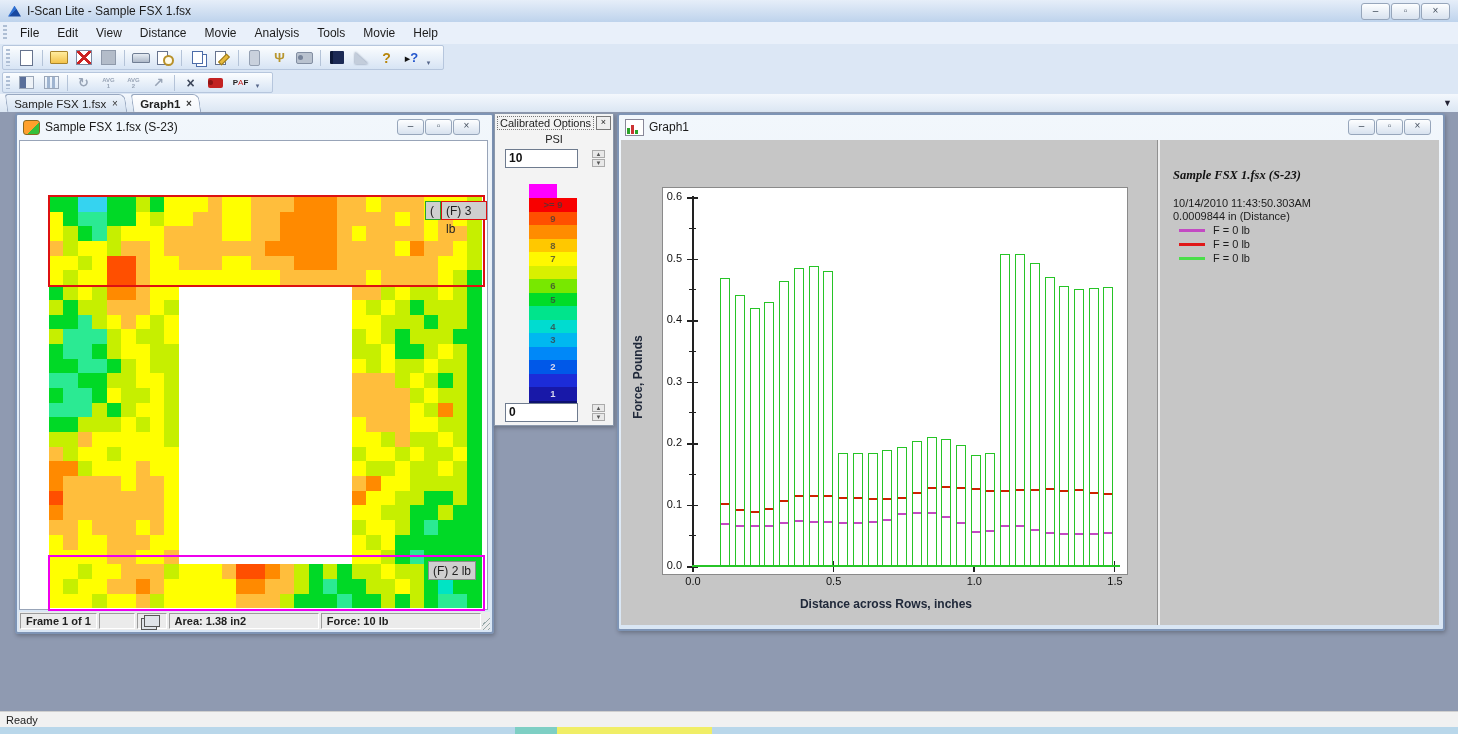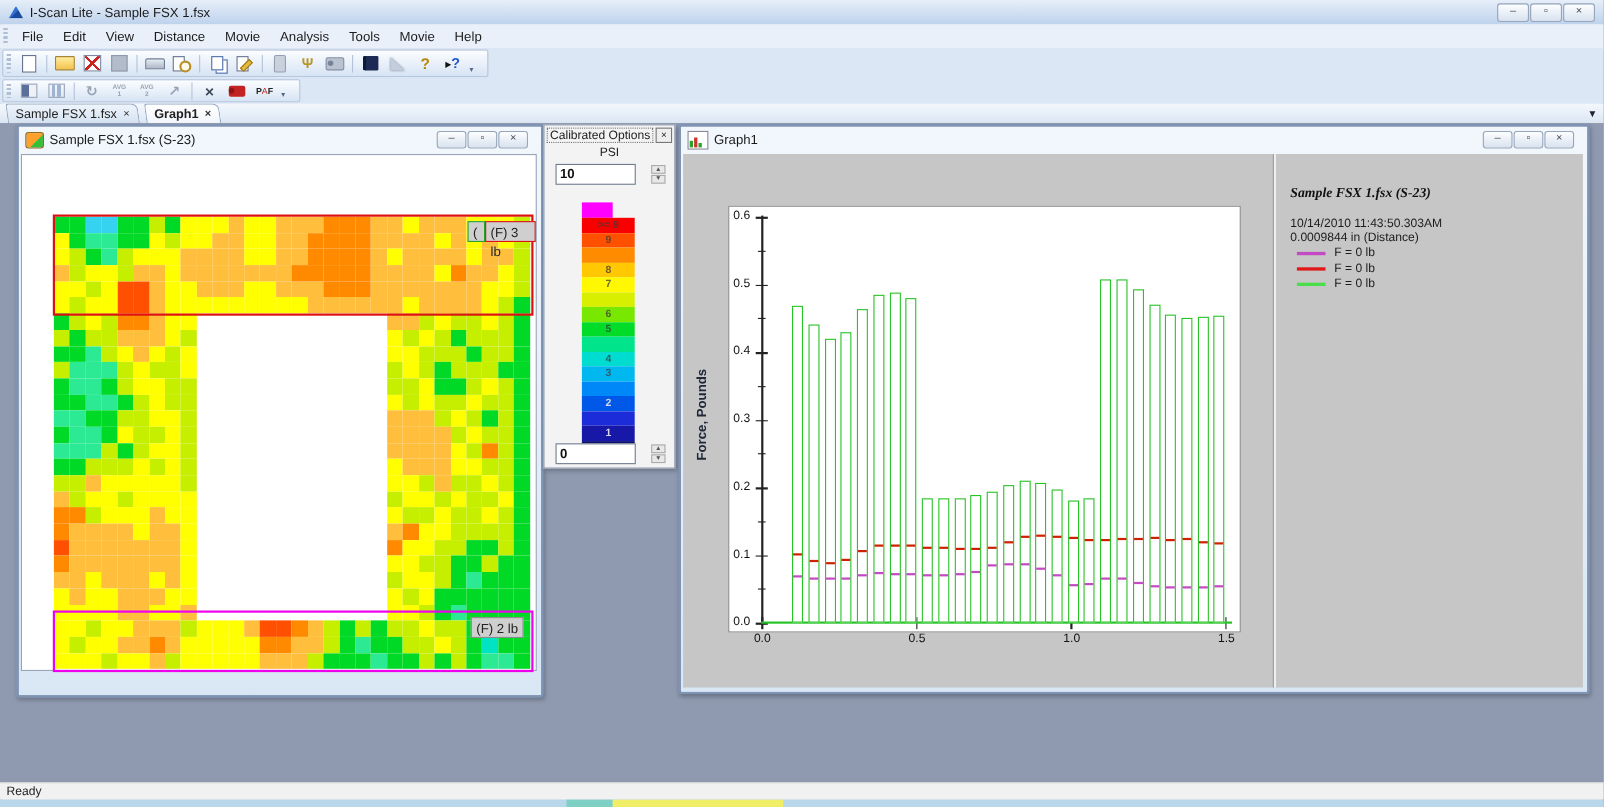--- a/index.html
+++ b/index.html
@@ -1136,20 +1136,30 @@
             <div class="hm" style="background: rgb(43, 234, 147);"></div>
             <div class="hm" style="background: rgb(43, 234, 147);"></div>
             <div class="hm" style="background: rgb(0, 217, 38);"></div>
           </div>
         <div class="roi" id="roi-top" style="left: 28px; top: 54px; width: 436.9px; height: 92px; border: 2px solid rgb(221, 17, 17);"></div>
         <div class="roi" id="roi-bottom" style="left: 28px; top: 414px; width: 436.9px; height: 56px; border: 2px solid rgb(238, 0, 238);"></div>
         <div class="roi-label" style="left:405px;top:60px;border:1px solid #2aa32a;width:16px;overflow:hidden;">( (</div>
         <div class="roi-label" style="left:421px;top:60px;border:1px solid #dd1111;">(F) 3 lb</div>
         <div class="roi-label" style="left:408px;top:420px;border:1px solid #8a8a8a;">(F) 2 lb</div>
       </div>
+      <div id="map-status">
+        <div class="stcell" style="width:85px;">Frame 1 of 1</div>
+        <div class="stcell" style="width:36px;"></div>
+        <div class="stcell" style="width:26px;justify-content:center;">
+            <span class="ovl-icon"></span>
+          </div>
+        <div class="stcell" style="width:205px;">Area: 1.38 in2</div>
+        <div class="stcell" style="width:220px;">Force: 10 lb</div>
+        <div class="stgrip"></div>
+      </div>
     </div>
 
     <div class="abs" id="pressure" style="left:494px;top:1px;width:118px;height:311px;">
       <div class="ptitle">
         <span>Calibrated Options</span>
         <div class="px">×</div>
       </div>
       <div class="psi">PSI</div>
       <div class="spinrow">
         <div class="spinbox">10</div>
@@ -1310,20 +1320,21 @@
             <div class="dash" style="left: 412.069px; top: 300.51px; width: 8px; background: rgb(204, 34, 0);"></div>
             <div class="dash" style="left: 412.069px; top: 345.405px; width: 8px; background: rgb(195, 74, 195);"></div>
             <div class="bar" style="left: 425.696px; top: 100.02px; width: 10px; height: 277.98px;"></div>
             <div class="dash" style="left: 426.696px; top: 303.585px; width: 8px; background: rgb(204, 34, 0);"></div>
             <div class="dash" style="left: 426.696px; top: 344.79px; width: 8px; background: rgb(195, 74, 195);"></div>
             <div class="bar" style="left: 440.324px; top: 99.405px; width: 10px; height: 278.595px;"></div>
             <div class="dash" style="left: 441.324px; top: 305.43px; width: 8px; background: rgb(204, 34, 0);"></div>
             <div class="dash" style="left: 441.324px; top: 344.175px; width: 8px; background: rgb(195, 74, 195);"></div>
           </div>
         <div id="ylabel" style="left:-63px;top:230px;width:160px;text-align:center;">Force, Pounds</div>
+        <div id="xlabel" style="top:457px;width:530px;">Distance across Rows, inches</div>
         <div id="gdivider" style="left:536px;top:0;height:485px;"></div>
         <div id="ginfo" style="left:552px;top:28px;width:255px;">
           <h4>Sample FSX 1.fsx (S-23)</h4>
           <div class="iline">10/14/2010 11:43:50.303AM</div>
           <div class="iline">0.0009844 in (Distance)</div>
           <div id="ginfo-legend">
               <div class="leg">
                 <div class="legdash" style="background: rgb(195, 74, 195);"></div>
                 <span>F = 0 lb</span>
               </div>

